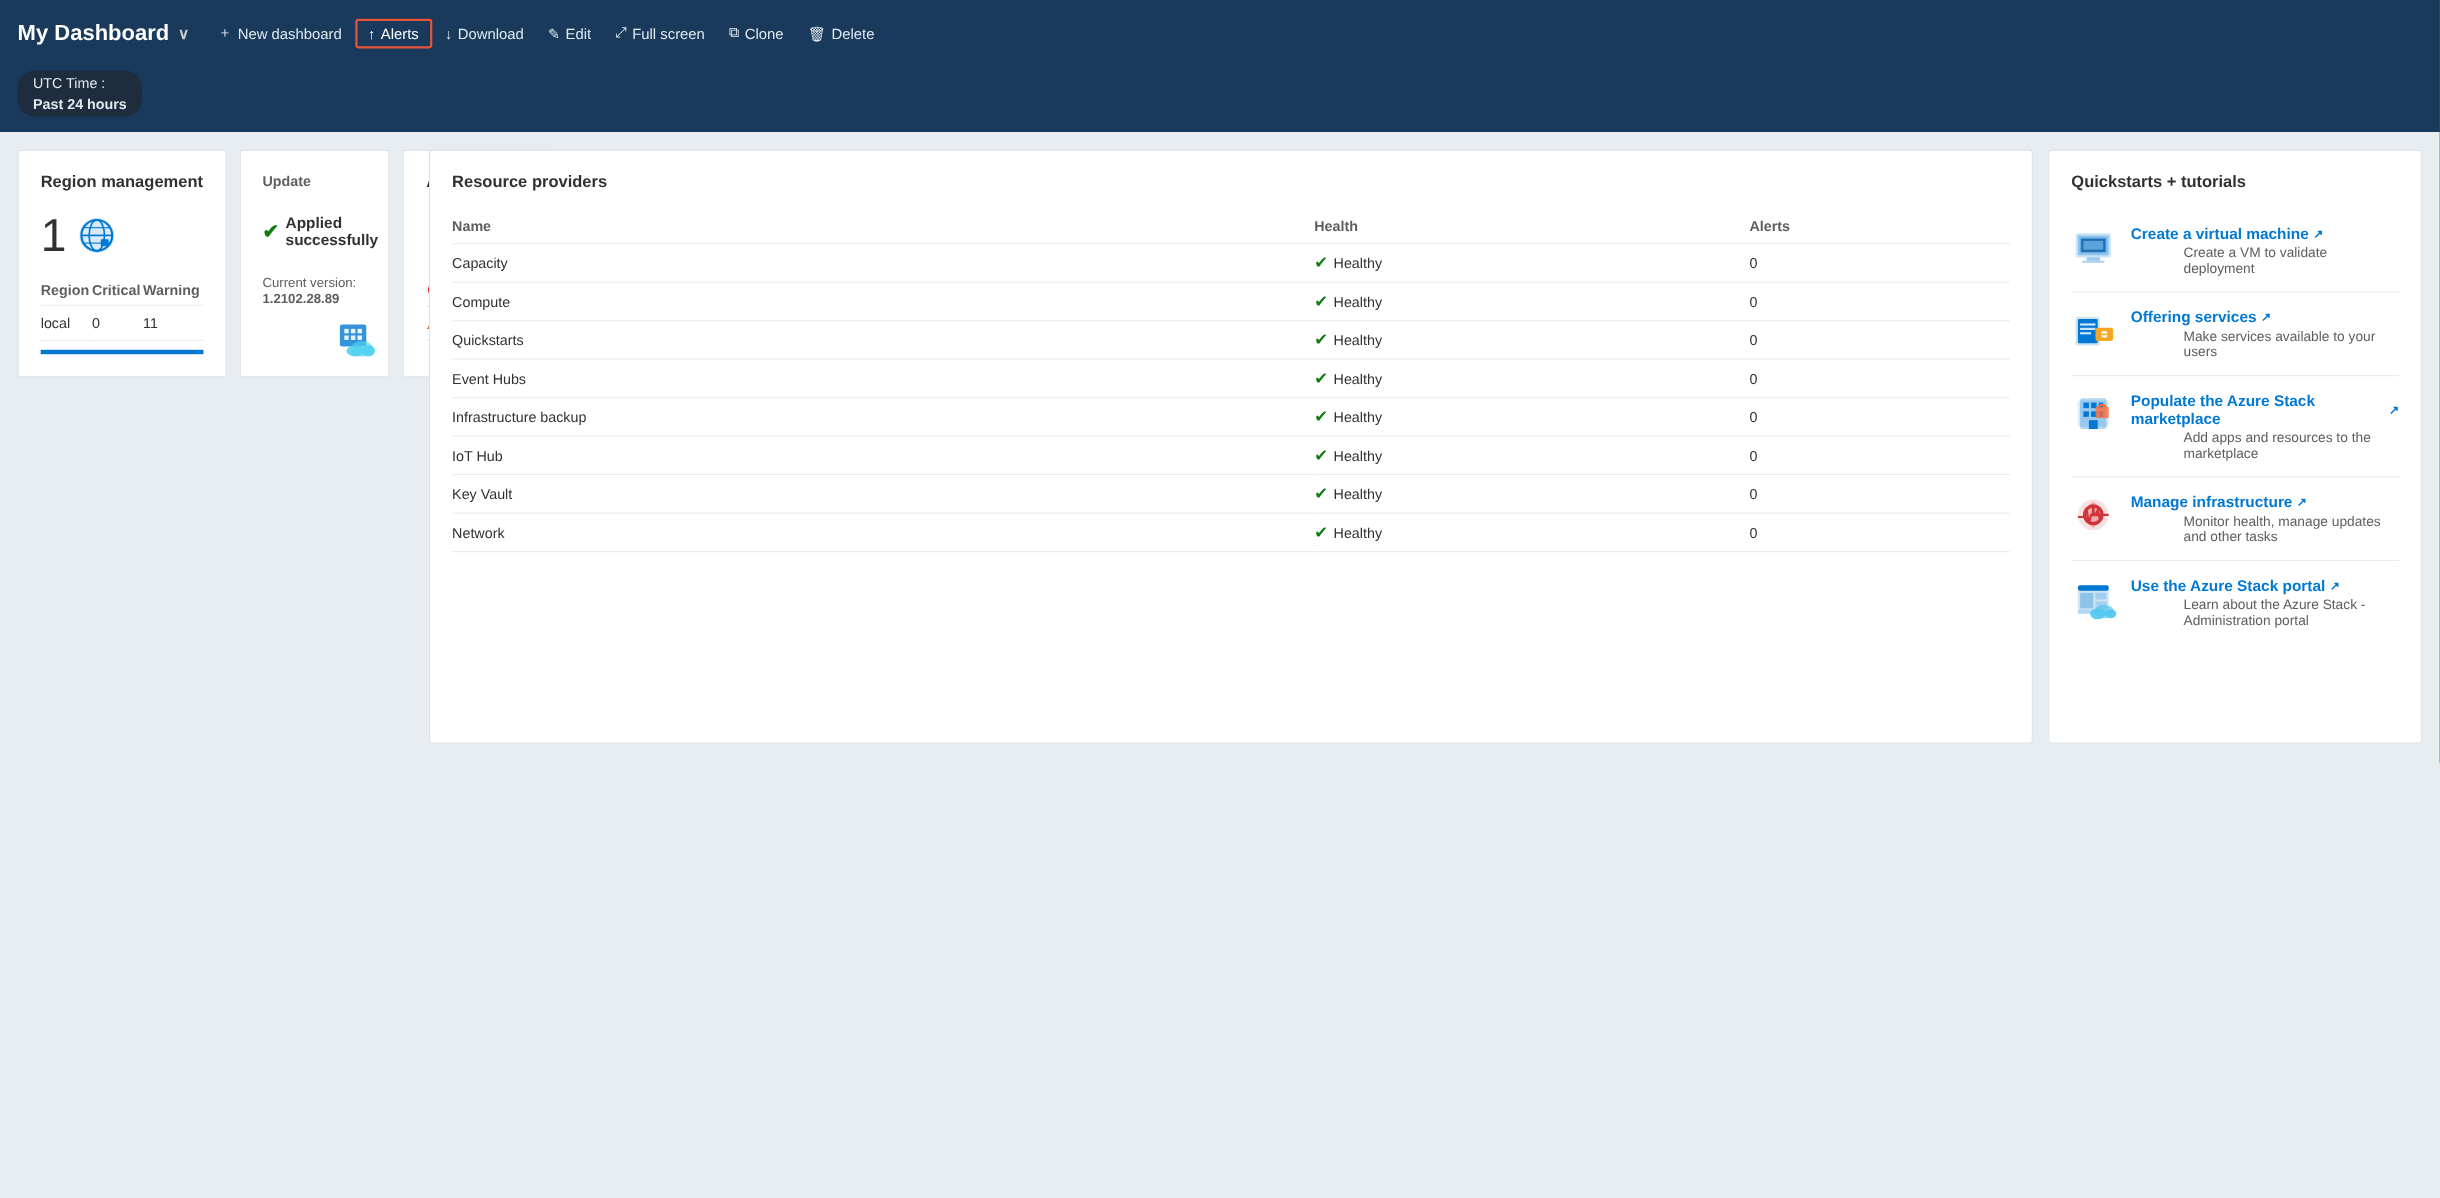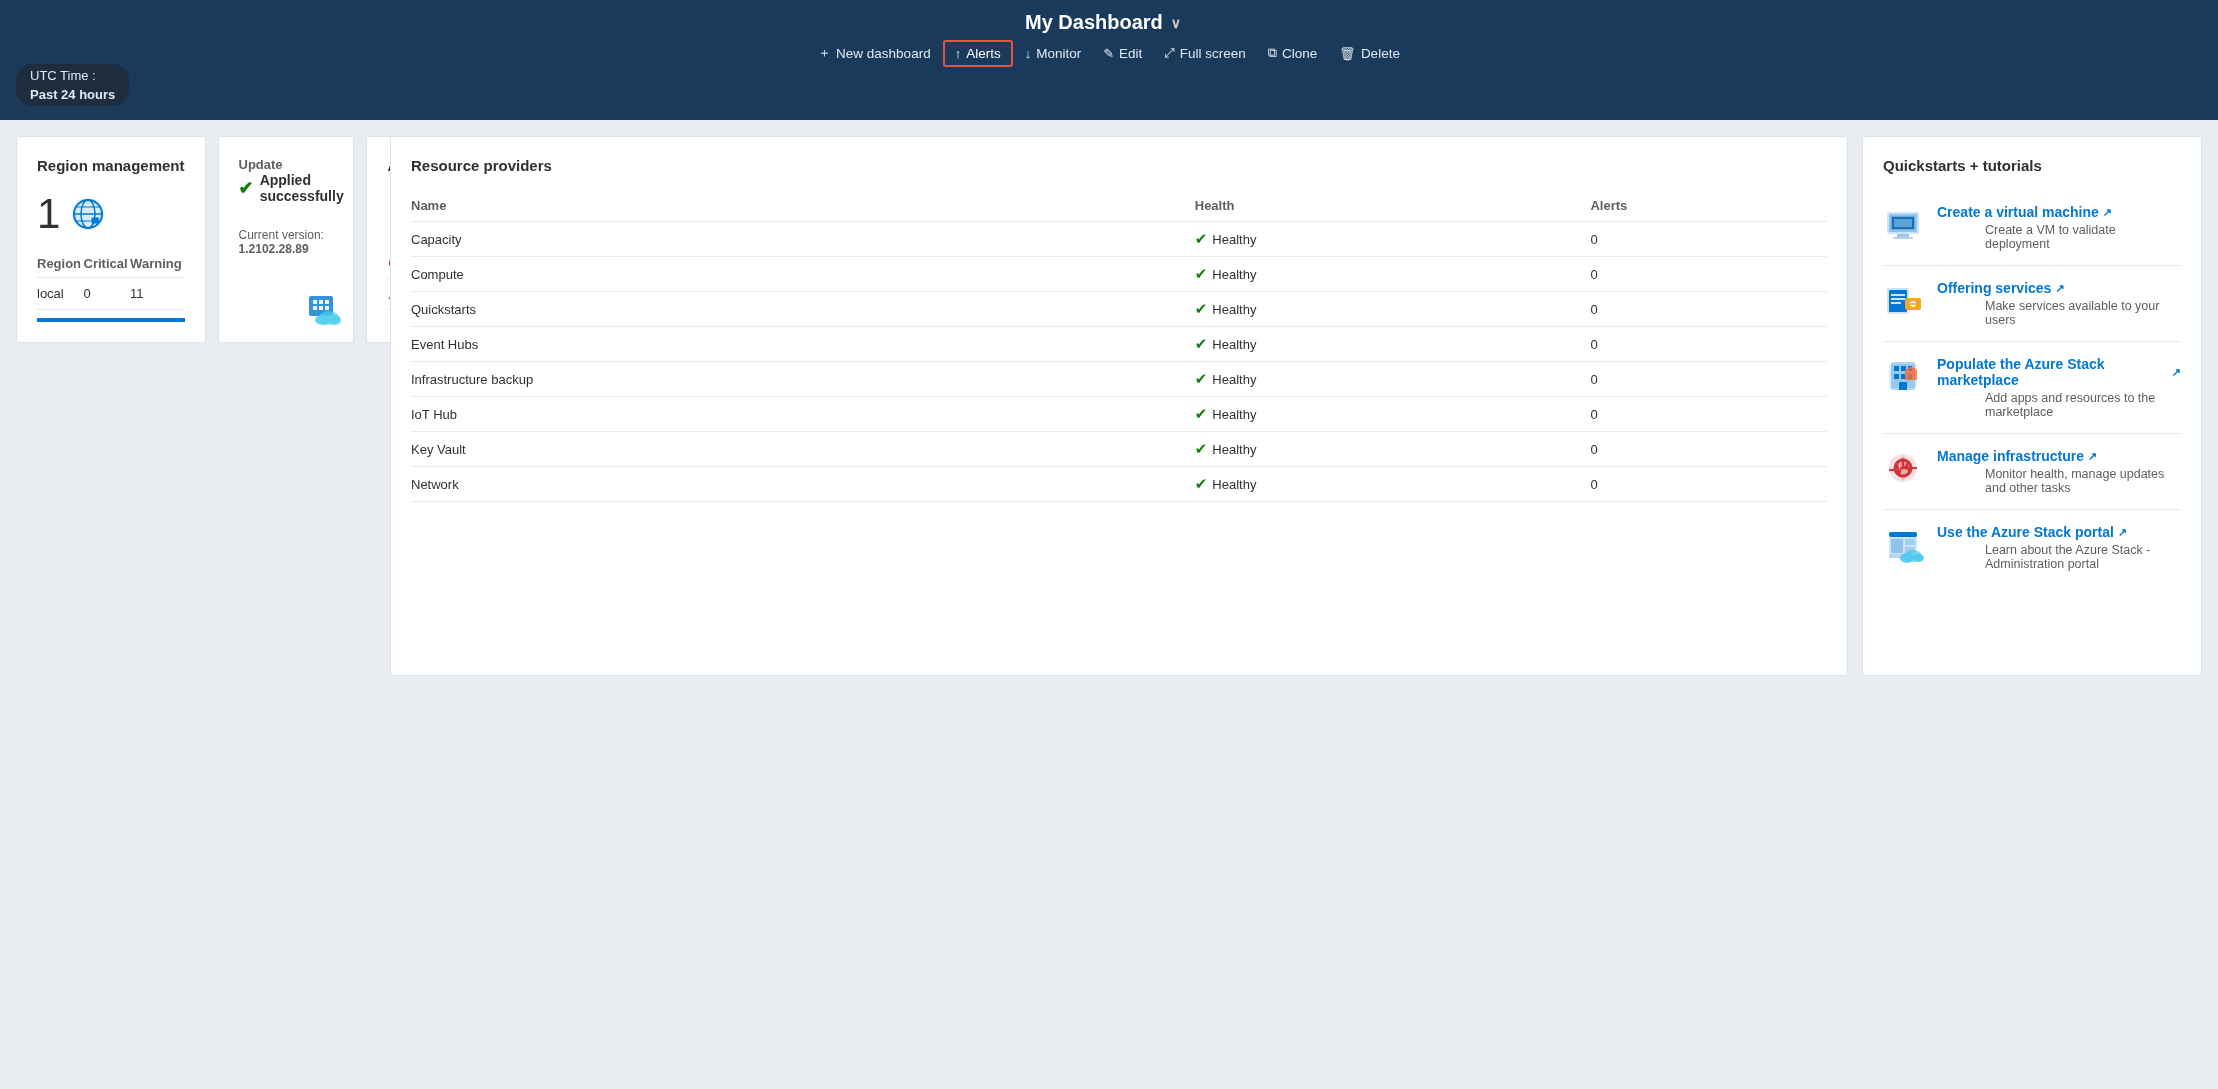--- a/index.html
+++ b/index.html
@@ -8,25 +8,24 @@
       background: #1a3a5c;
       min-height: 100vh;
       color: #333;
     }
 
     
     .top-bar {
       background: #1a3a5c;
       display: flex;
       align-items: center;
-      padding: 11px 16px;
+      padding: 0 16px;
       height: 60px;
       gap: 4px;
       flex-wrap: nowrap;
-      flex-direction: column;
     }
     .top-bar-title {
       display: flex;
       align-items: center;
       gap: 8px;
       color: #fff;
       font-size: 20px;
       font-weight: 600;
       margin-right: 12px;
       white-space: nowrap;
@@ -150,21 +149,21 @@
       gap: 12px;
     }
     .update-card {
       flex: 1;
       min-width: 0;
     }
     .update-title {
       font-size: 13px;
       font-weight: 600;
       color: #605e5c;
-      margin-bottom: 0;
+      margin-bottom: 22px;
     }
     .success-badge {
       display: flex;
       align-items: center;
       gap: 6px;
       font-size: 14px;
       font-weight: 600;
       color: #323130;
       margin-bottom: 16px;
     }
@@ -288,21 +287,21 @@
     <button class="top-bar-btn">
       <span class="icon">＋</span>
       <span>New dashboard</span>
     </button>
     <button class="top-bar-btn upload-btn">
       <span class="icon">↑</span>
       <span>Alerts</span>
     </button>
     <button class="top-bar-btn">
       <span class="icon">↓</span>
-      <span>Monitor</span>
+      <span>Download</span>
     </button>
     <button class="top-bar-btn">
       <span class="icon">✎</span>
       <span>Edit</span>
     </button>
     <button class="top-bar-btn">
       <span class="icon">⤢</span>
       <span>Full screen</span>
     </button>
     <button class="top-bar-btn">

